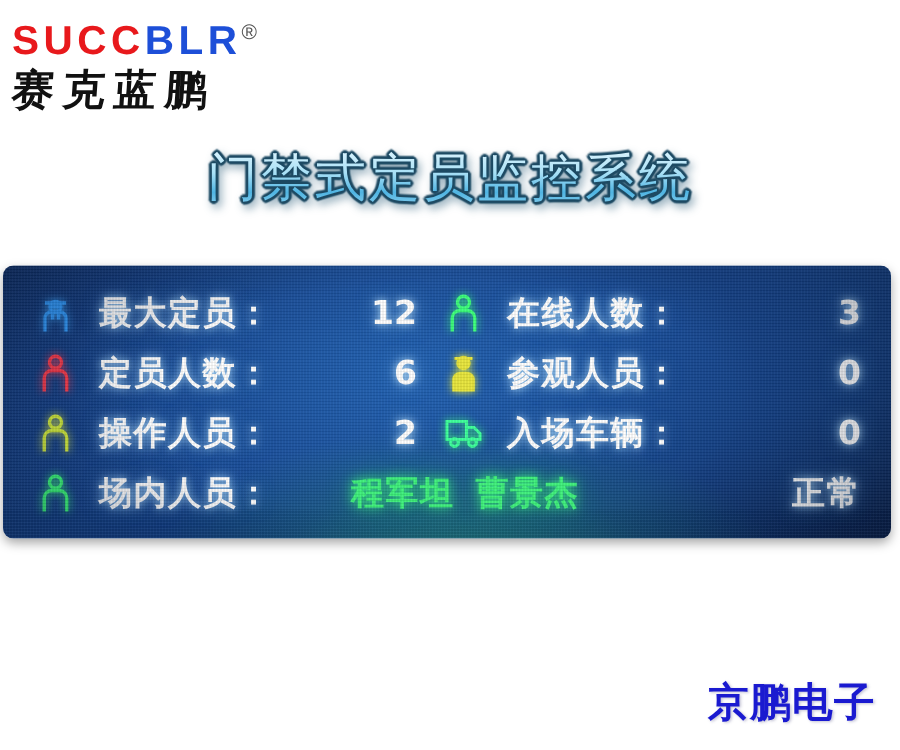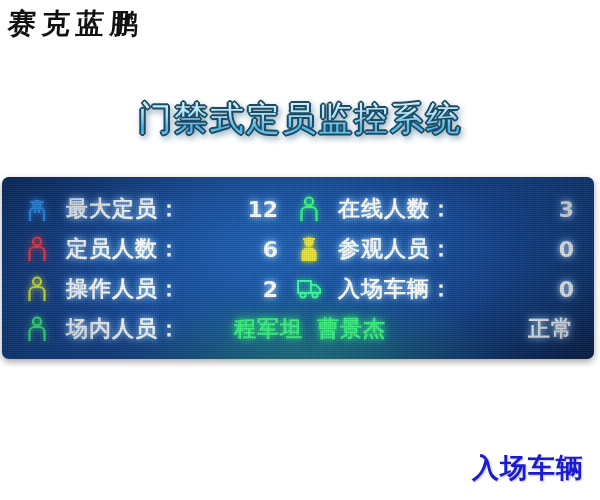--- a/index.html
+++ b/index.html
@@ -192,20 +192,23 @@
     letter-spacing: 1px;
     color: #1a1ad0;
     white-space: nowrap;
     text-shadow: 1px 1px 2px rgba(120,120,160,0.45);
   }
 </style>
 </head>
 <body>
 
 <div id="brand-logo">
+  <div id="brand-wordmark">
+    <span class="wm-succ">SUCC</span><span class="wm-blr">BLR</span><span class="wm-reg">®</span>
+  </div>
   <div id="brand-cn">赛克蓝鹏</div>
 </div>
 
 <div id="page-title">门禁式定员监控系统</div>
 
 <div id="led-panel">
   <div id="led-grid">
 
     <div class="led-cell">
       <span class="led-icon glow-blue">
@@ -303,13 +306,13 @@
       <span class="led-label">场内人员：</span>
       <span class="led-names"><span>程军坦</span><span class="name-gap"></span><span>曹景杰</span></span>
       <span class="led-status">正常</span>
     </div>
 
   </div>
   <div id="led-vignette"></div>
   <div id="led-scanlines"></div>
 </div>
 
-<div id="footer-brand">入场车辆</div>
+<div id="footer-brand">京鹏电子</div>
 
 </body></html>

